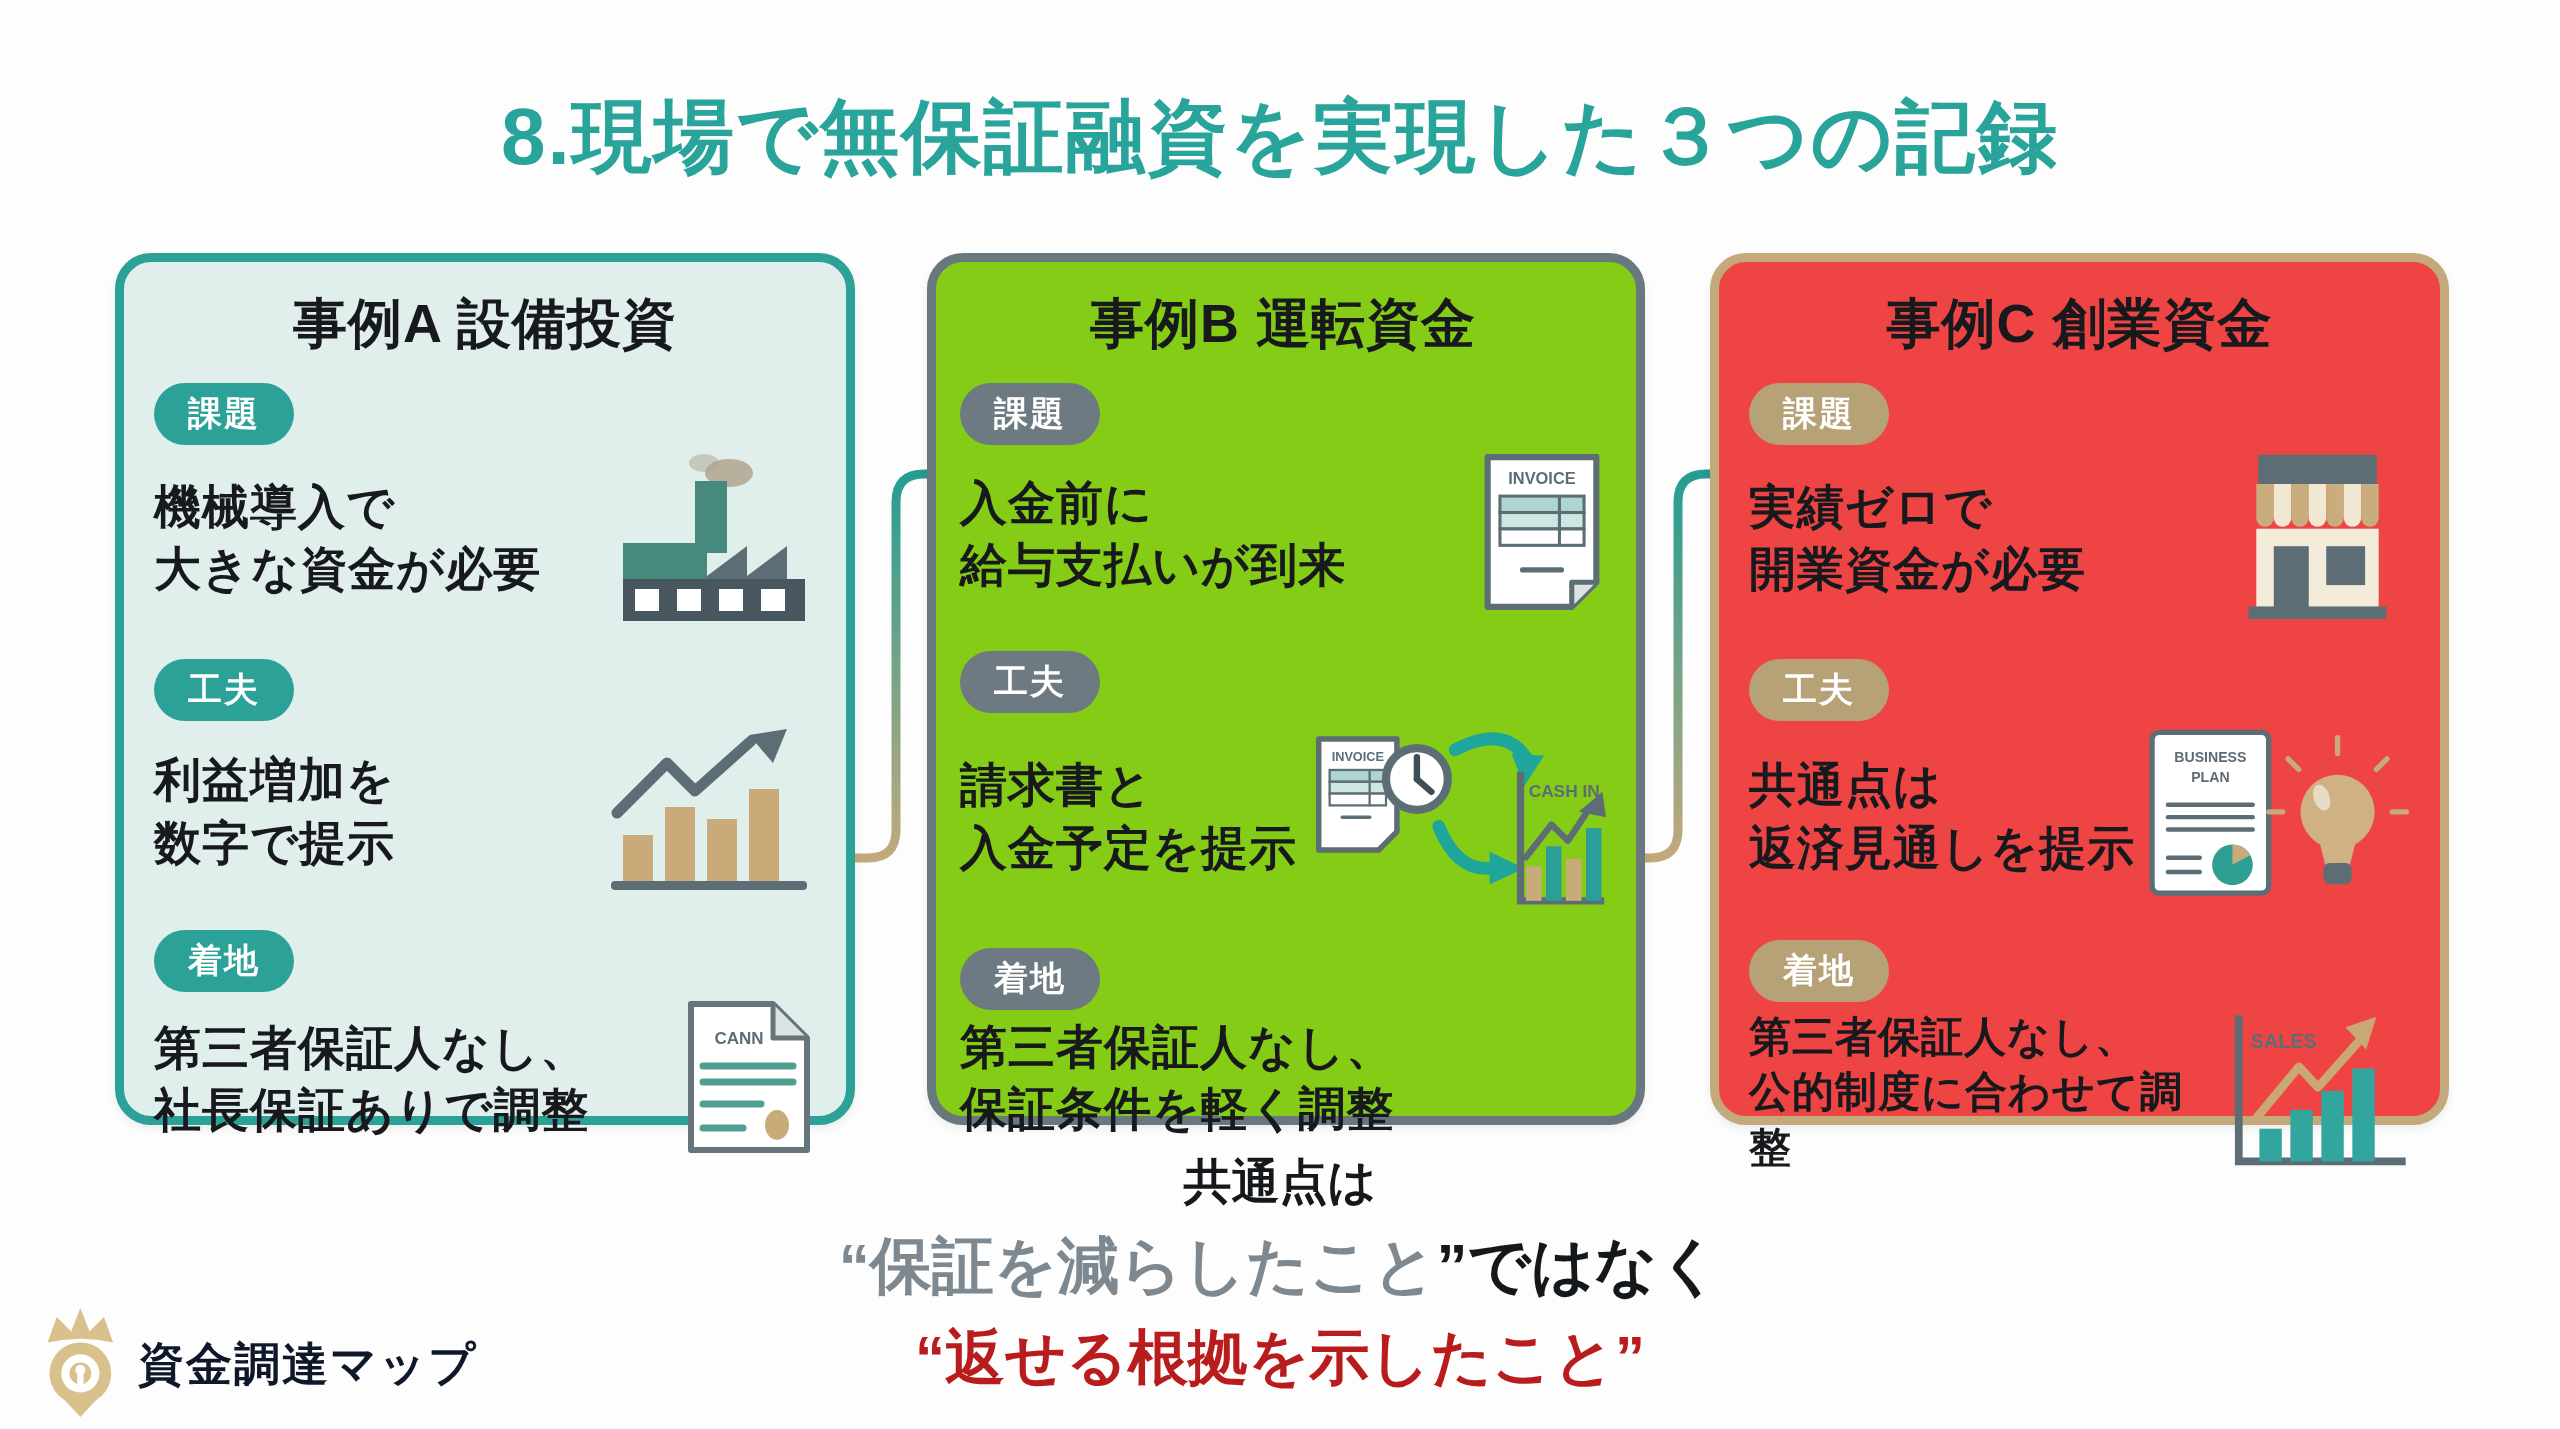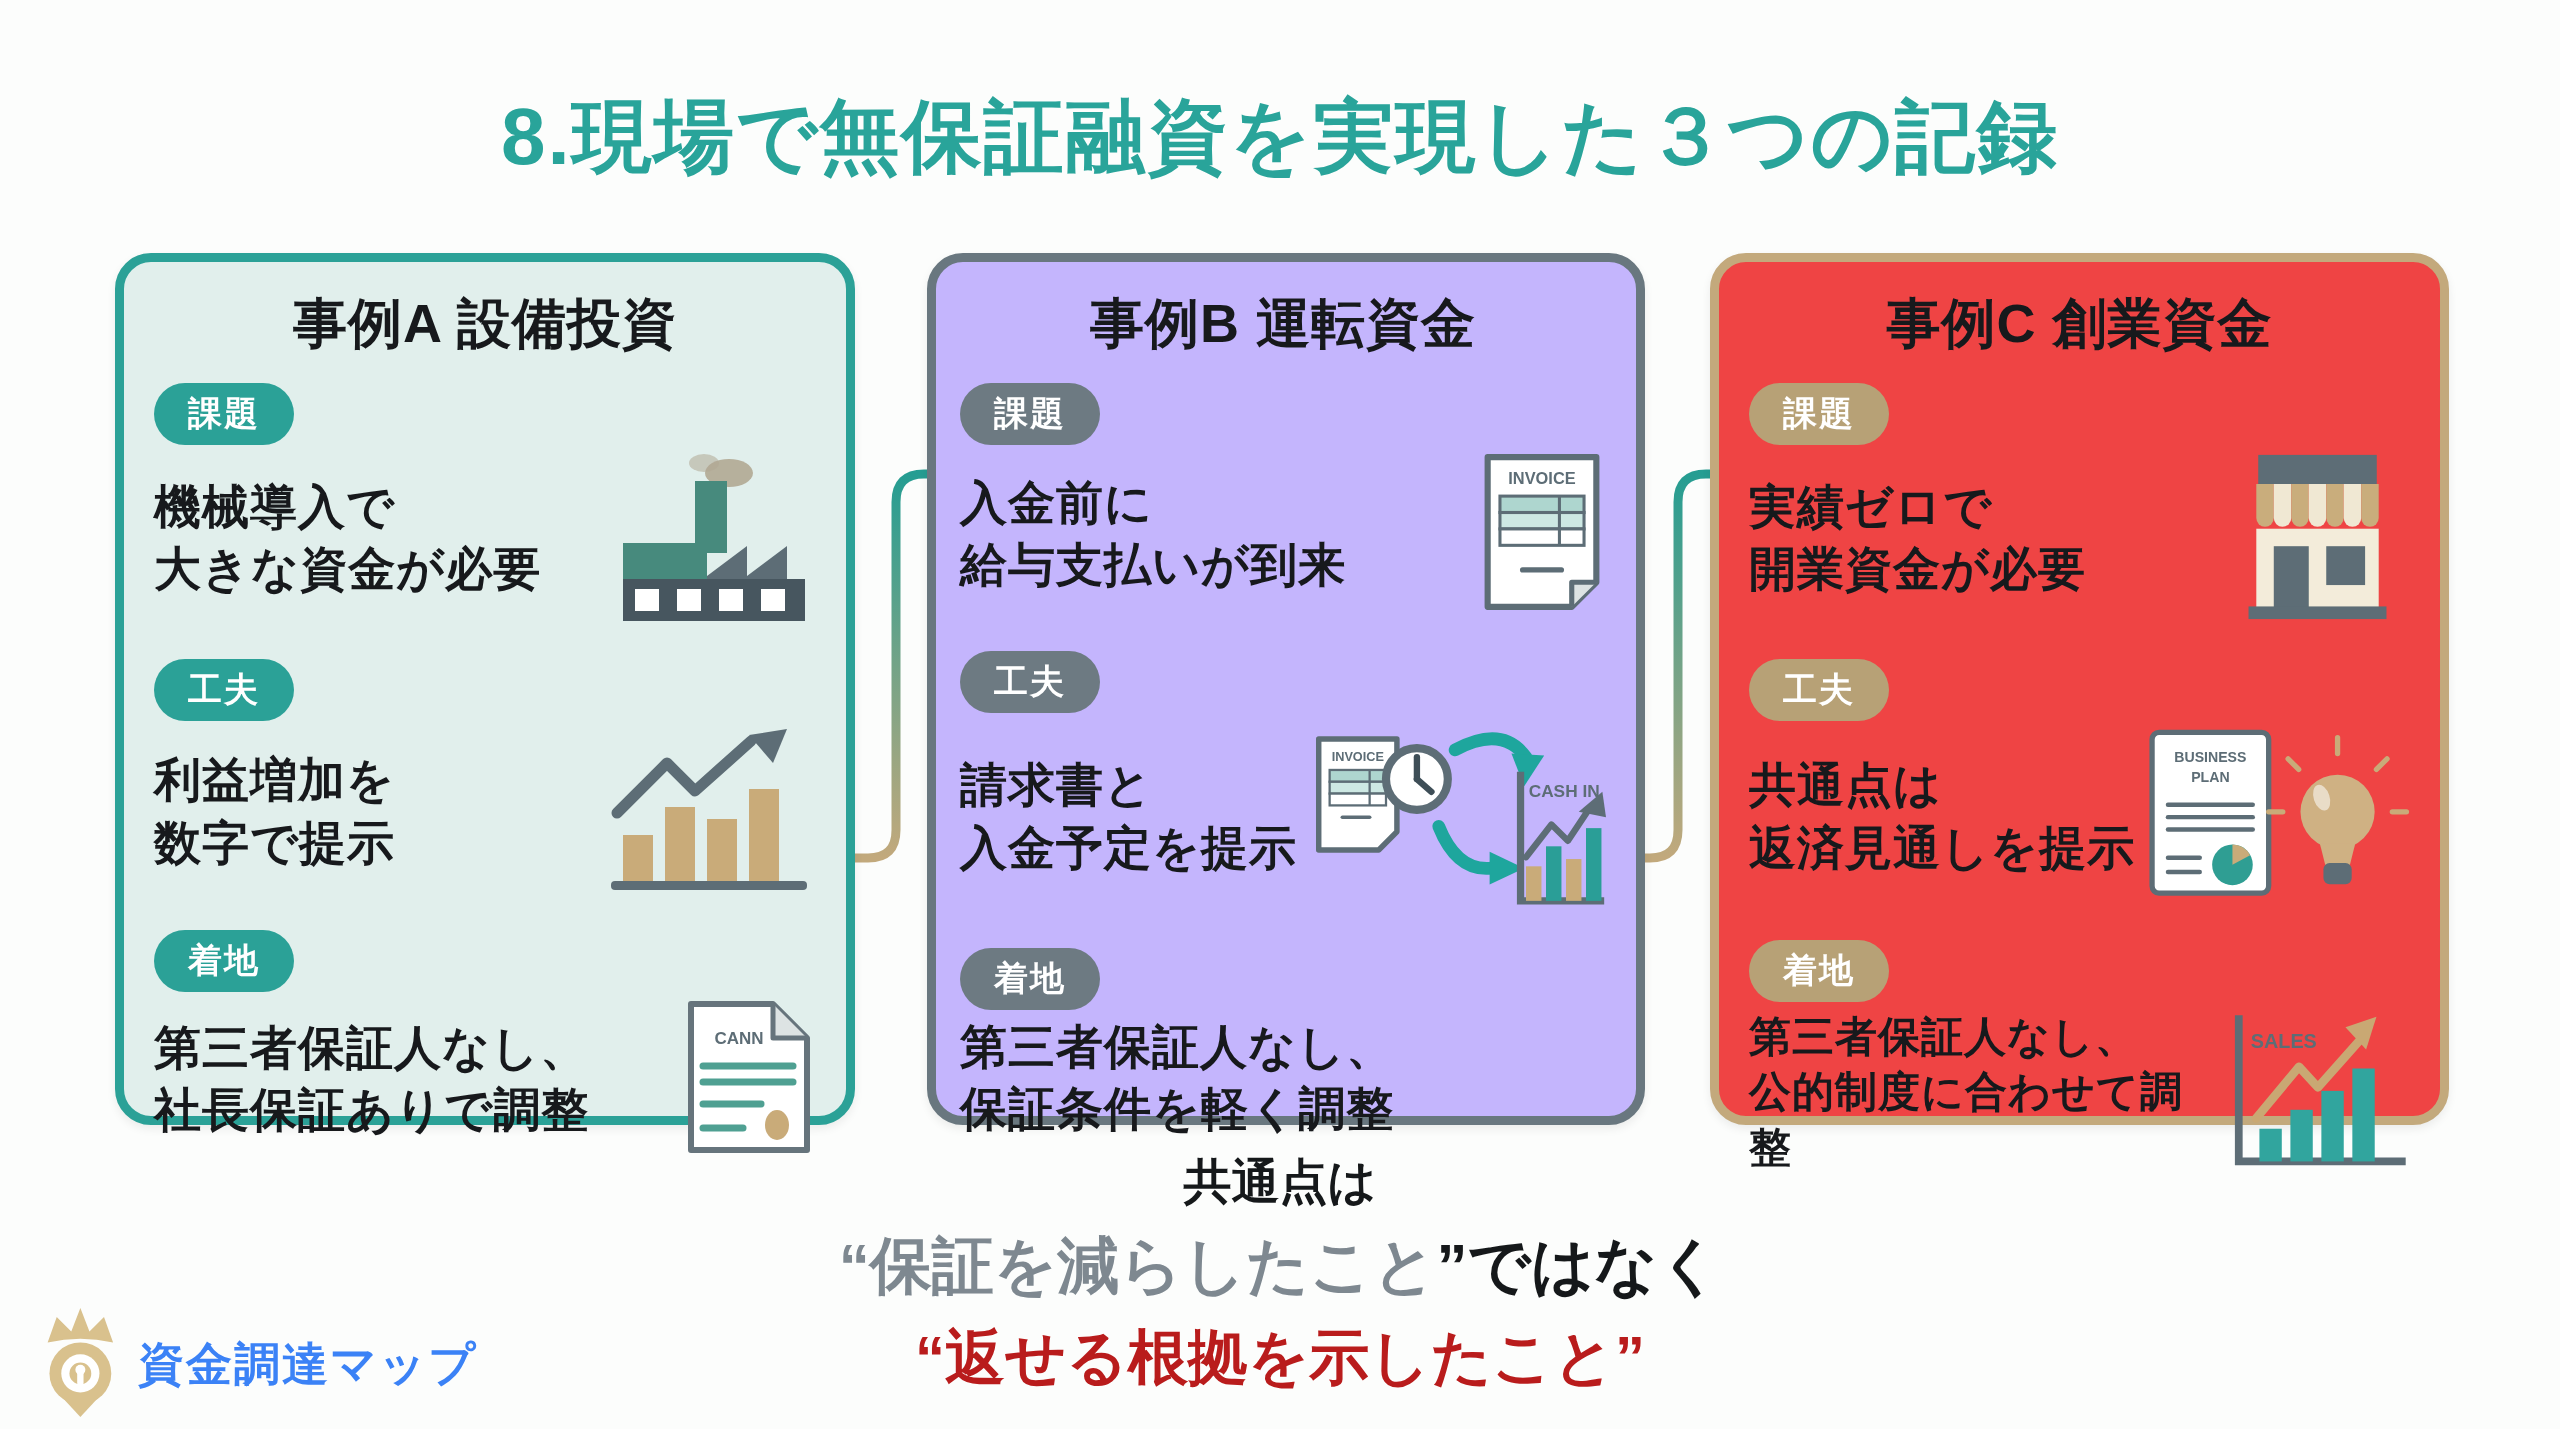--- a/index.html
+++ b/index.html
@@ -17,21 +17,21 @@
   
   .connectors{position:absolute;left:0;top:0;z-index:0;}
   
   .card{
     position:absolute;top:253px;height:872px;box-sizing:border-box;
     border-radius:36px;border:9px solid;z-index:2;
     padding:12px 30px 16px 30px;
     box-shadow:0 4px 10px rgba(0,0,0,0.07);
   }
   .card-a{left:115px;width:740px;border-color:#2ba197;background:#e1efec;}
-  .card-b{left:927px;width:718px;border-color:#69777f;background:#c4b5fd;padding-left:24px;}
+  .card-b{left:927px;width:718px;border-color:#69777f;background:#84cc16;padding-left:24px;}
   .card-c{left:1710px;width:739px;border-color:#c3a97c;background:#ef4444;}
   .card h2{
     margin:14px 0 0 0;text-align:center;
     font-size:54px;font-weight:900;color:#17191c;letter-spacing:1px;
   }
   .section{margin-top:34px;}
   .section.first{margin-top:22px;}
   .badge{
     display:inline-block;border-radius:999px;
     color:#ffffff;font-size:34px;font-weight:800;
@@ -56,21 +56,21 @@
   .summary .l1{font-size:48px;color:#15181a;margin:0 0 10px 0;}
   .summary .l2{font-size:62px;margin:0 0 10px 0;}
   .summary .l2 .gray{color:#7e8890;}
   .summary .l2 .black{color:#15181a;}
   .summary .l3{font-size:60px;color:#b91c1c;margin:0;}
   
   .logo{
     position:absolute;left:24px;bottom:6px;display:flex;align-items:center;z-index:3;
   }
   .logo-text{
-    font-size:46px;font-weight:900;color:#3b82f6;margin-left:14px;letter-spacing:2px;
+    font-size:46px;font-weight:900;color:#0f172a;margin-left:14px;letter-spacing:2px;
   }
 </style>
 </head>
 <body>
 
 <div>
 
   <h1 class="page-title">8.現場で無保証融資を実現した３つの記録</h1>
 
   <svg class="connectors" width="2560" height="1429" viewBox="0 0 2560 1429">

